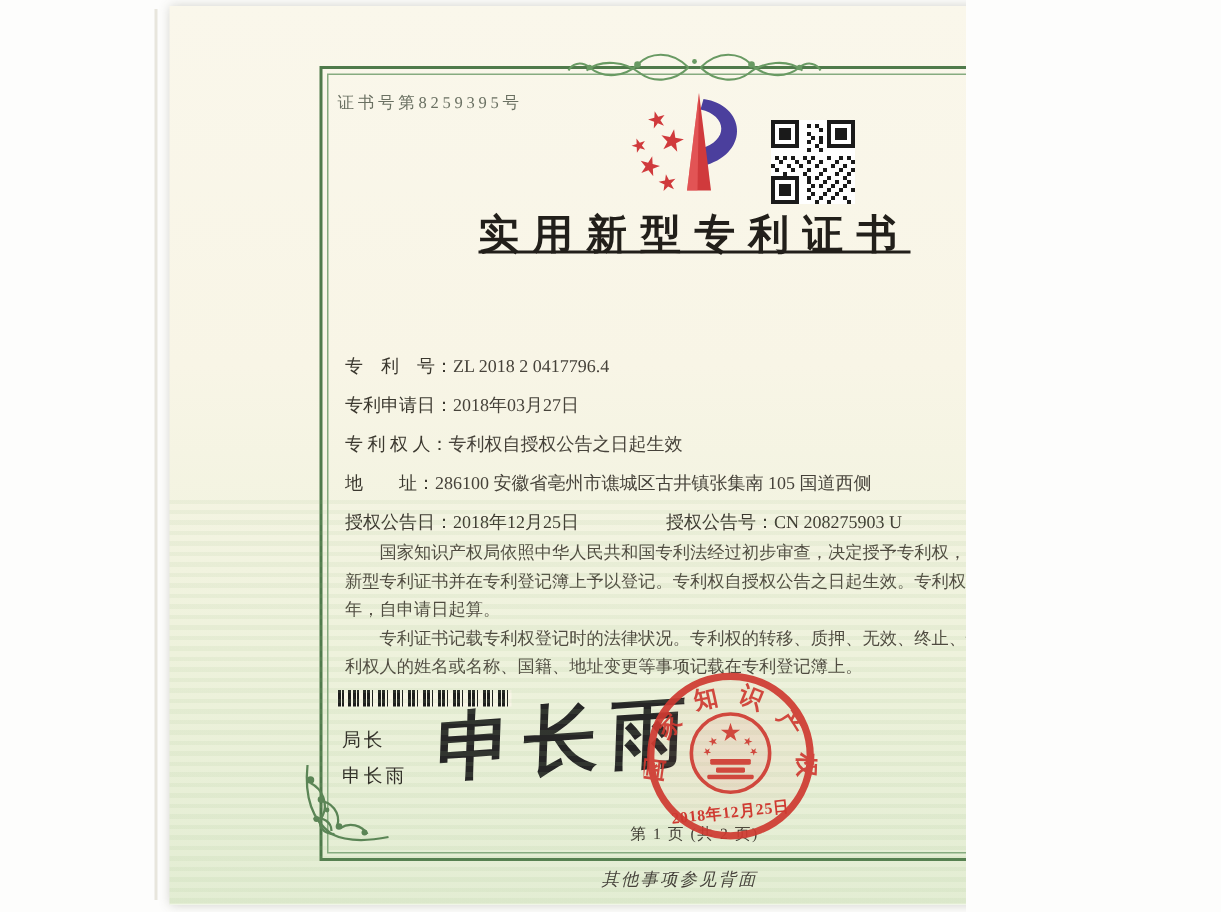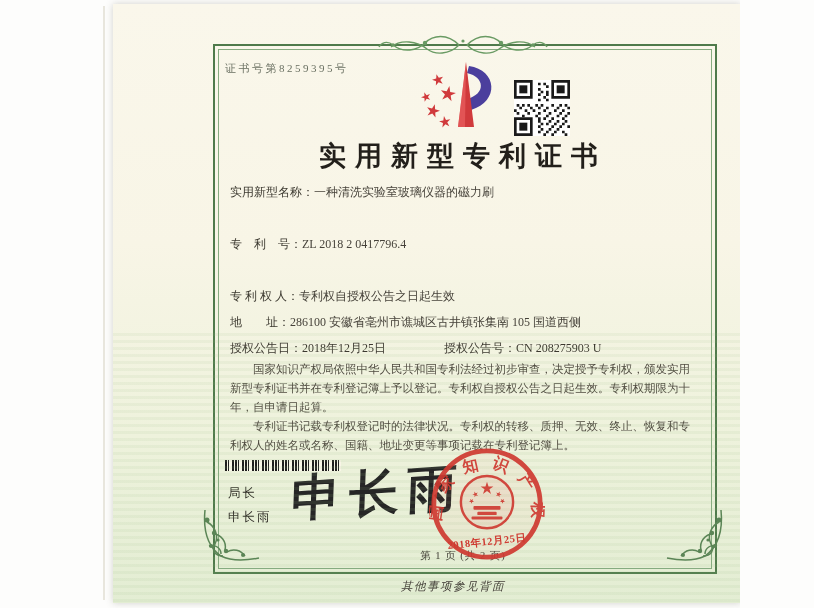--- a/index.html
+++ b/index.html
@@ -1,34 +1,34 @@
 <!DOCTYPE html>
 <html><head>
 <meta charset="utf-8">
 <style>
   html,body{margin:0;padding:0;background:#fdfdfc;}
-  .stage{position:relative;width:740px;height:608px;overflow:hidden;
+  .stage{position:relative;width:644px;height:608px;overflow:hidden;
          font-family:"Liberation Serif","DejaVu Serif",serif;}
   .stage::before{content:'';position:absolute;left:103px;top:6px;bottom:8px;width:2px;
          background:#e8e6dd;}
   .page{position:absolute;left:113px;top:4px;width:628px;height:599px;
         background:linear-gradient(180deg,#faf7eb 0%,#f8f5e6 40%,#eef2dc 72%,#e3edd3 100%);
         box-shadow:0 0 7px rgba(80,80,60,.25);}
   .page::after{content:'';position:absolute;left:0;right:0;top:55%;bottom:0;pointer-events:none;
         background:repeating-linear-gradient(180deg,rgba(150,185,130,.10) 0 3px,rgba(255,255,255,0) 3px 7px);}
   .frame{position:absolute;left:100px;top:40px;width:500px;height:526px;
         border:2px solid #4f7a4b;}
   .frame::after{content:'';position:absolute;inset:3px;border:1px solid #86ab80;}
   .flourish{position:absolute;left:264px;top:27px;width:172px;height:28px;z-index:3;}
   .cert-no{position:absolute;left:112px;top:57px;font-size:11px;letter-spacing:2.5px;
         color:#6a7062;}
   .logo{position:absolute;left:290px;top:54px;width:120px;height:82px;}
   .qr{position:absolute;left:400px;top:76px;width:58px;height:56px;}
   .title{position:absolute;left:100px;top:134px;width:500px;text-align:center;
-        font-size:27px;font-weight:700;letter-spacing:9px;color:#221f1a;}
+        font-size:27px;font-weight:700;letter-spacing:9px;color:#221f1a;text-decoration:underline;}
   .field{position:absolute;left:117px;font-size:12px;color:#3b382f;white-space:nowrap;}
   .field .val{color:#46423a;}
   .f0{top:180px}.f1{top:206px}.f2{top:232px}.f3{top:258px}.f4{top:284px}.f5{top:310px}
   .grant{position:absolute;left:117px;top:336px;font-size:12px;color:#3b382f;white-space:nowrap;}
   .grant .gap{display:inline-block;width:58px;}
   .paras{position:absolute;left:117px;top:356px;width:468px;font-size:11.5px;
         line-height:19px;color:#4f4b40;}
   .paras p{margin:0;text-indent:2em;}
   .barcode{position:absolute;left:112px;top:456px;width:116px;height:11px;
         background:repeating-linear-gradient(90deg,#1d1d1d 0 2px,#f8f5e6 2px 3px,#1d1d1d 3px 4px,#f8f5e6 4px 7px,#1d1d1d 7px 9px,#f8f5e6 9px 10px);}
@@ -100,25 +100,25 @@
         <path d="M0,14 h7 v7 h-7 z M1,15 v5 h5 v-5 z"></path>
         <rect x="2" y="2" width="3" height="3"></rect>
         <rect x="16" y="2" width="3" height="3"></rect>
         <rect x="2" y="16" width="3" height="3"></rect>
         <path d="M9,1h1v1h-1z M11,1h1v1h-1z M12,2h1v1h-1z M9,3h1v1h-1z M10,4h1v1h-1z M12,4h1v1h-1z M9,5h1v1h-1z M12,5h1v1h-1z M11,6h1v1h-1z M9,7h1v1h-1z M12,7h1v1h-1z M1,9h1v1h-1z M3,9h1v1h-1z M5,9h1v1h-1z M8,9h1v1h-1z M10,9h1v1h-1z M14,9h1v1h-1z M17,9h1v1h-1z M19,9h1v1h-1z M2,10h1v1h-1z M6,10h1v1h-1z M9,10h1v1h-1z M12,10h1v1h-1z M16,10h1v1h-1z M20,10h1v1h-1z M0,11h1v1h-1z M4,11h1v1h-1z M7,11h1v1h-1z M11,11h1v1h-1z M15,11h1v1h-1z M18,11h1v1h-1z M1,12h1v1h-1z M5,12h1v1h-1z M9,12h1v1h-1z M13,12h1v1h-1z M17,12h1v1h-1z M20,12h1v1h-1z M3,13h1v1h-1z M8,13h1v1h-1z M12,13h1v1h-1z M16,13h1v1h-1z M19,13h1v1h-1z M9,14h1v1h-1z M11,14h1v1h-1z M14,14h1v1h-1z M18,14h1v1h-1z M9,15h1v1h-1z M13,15h1v1h-1z M16,15h1v1h-1z M19,15h1v1h-1z M10,16h1v1h-1z M12,16h1v1h-1z M15,16h1v1h-1z M18,16h1v1h-1z M9,17h1v1h-1z M14,17h1v1h-1z M17,17h1v1h-1z M20,17h1v1h-1z M10,18h1v1h-1z M13,18h1v1h-1z M16,18h1v1h-1z M9,19h1v1h-1z M12,19h1v1h-1z M15,19h1v1h-1z M18,19h1v1h-1z M11,20h1v1h-1z M14,20h1v1h-1z M19,20h1v1h-1z"></path>
       </g>
     </svg>
 
     <div class="title">实用新型专利证书</div>
 
-    <div class="field f0">
-      <span>实用新型名称：</span><span class="val">一种清洗实验室玻璃仪器的磁力刷</span>
-    </div>
     <div class="field f2">
       <span>专　利　号：</span><span class="val">ZL 2018 2 0417796.4</span>
+    </div>
+    <div class="field f3">
+      <span>专利申请日：</span><span class="val">2018年03月27日</span>
     </div>
     <div class="field f4">
       <span>专 利 权 人：</span><span class="val">专利权自授权公告之日起生效</span>
     </div>
     <div class="field f5">
       <span>地　　址：</span><span class="val">286100 安徽省亳州市谯城区古井镇张集南 105 国道西侧</span>
     </div>
 
     <div class="grant">
       <span>授权公告日：</span><span class="val">2018年12月25日</span><span class="gap"></span><span>授权公告号：</span><span class="val">CN 208275903 U</span>

